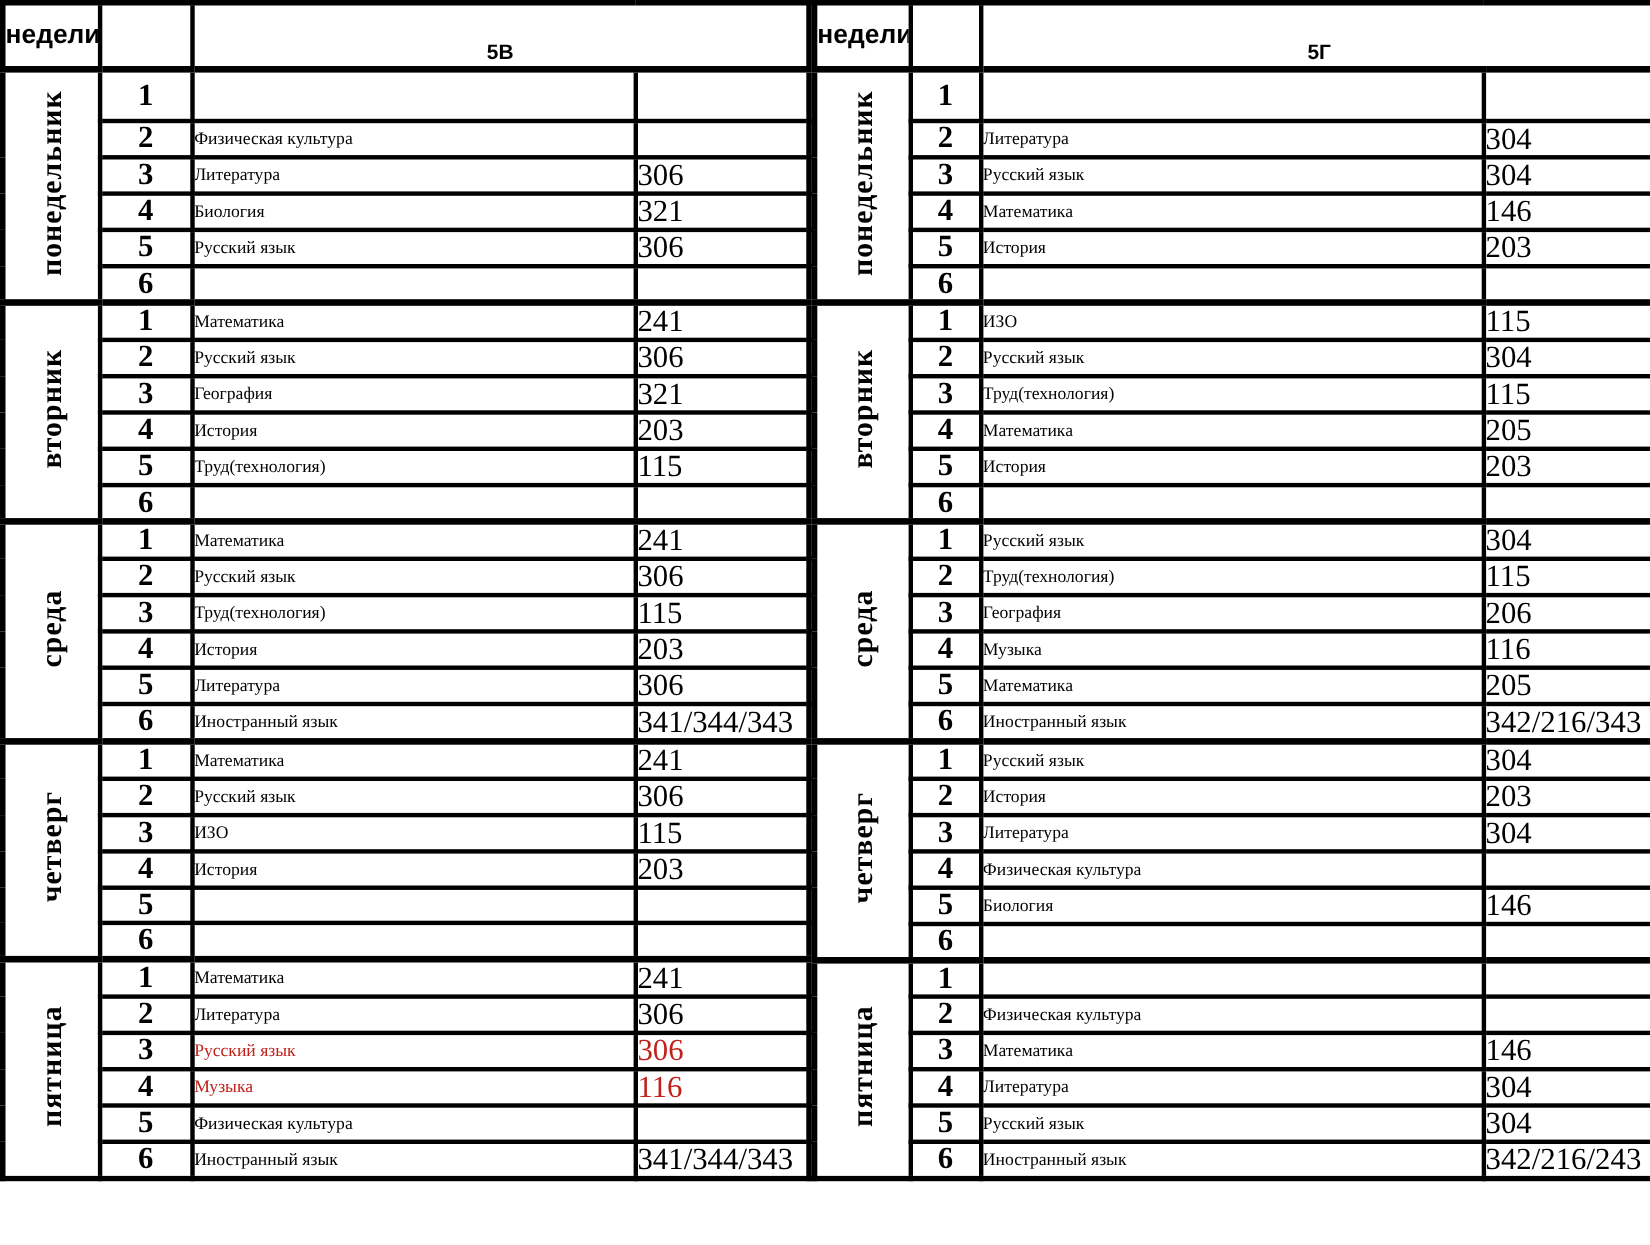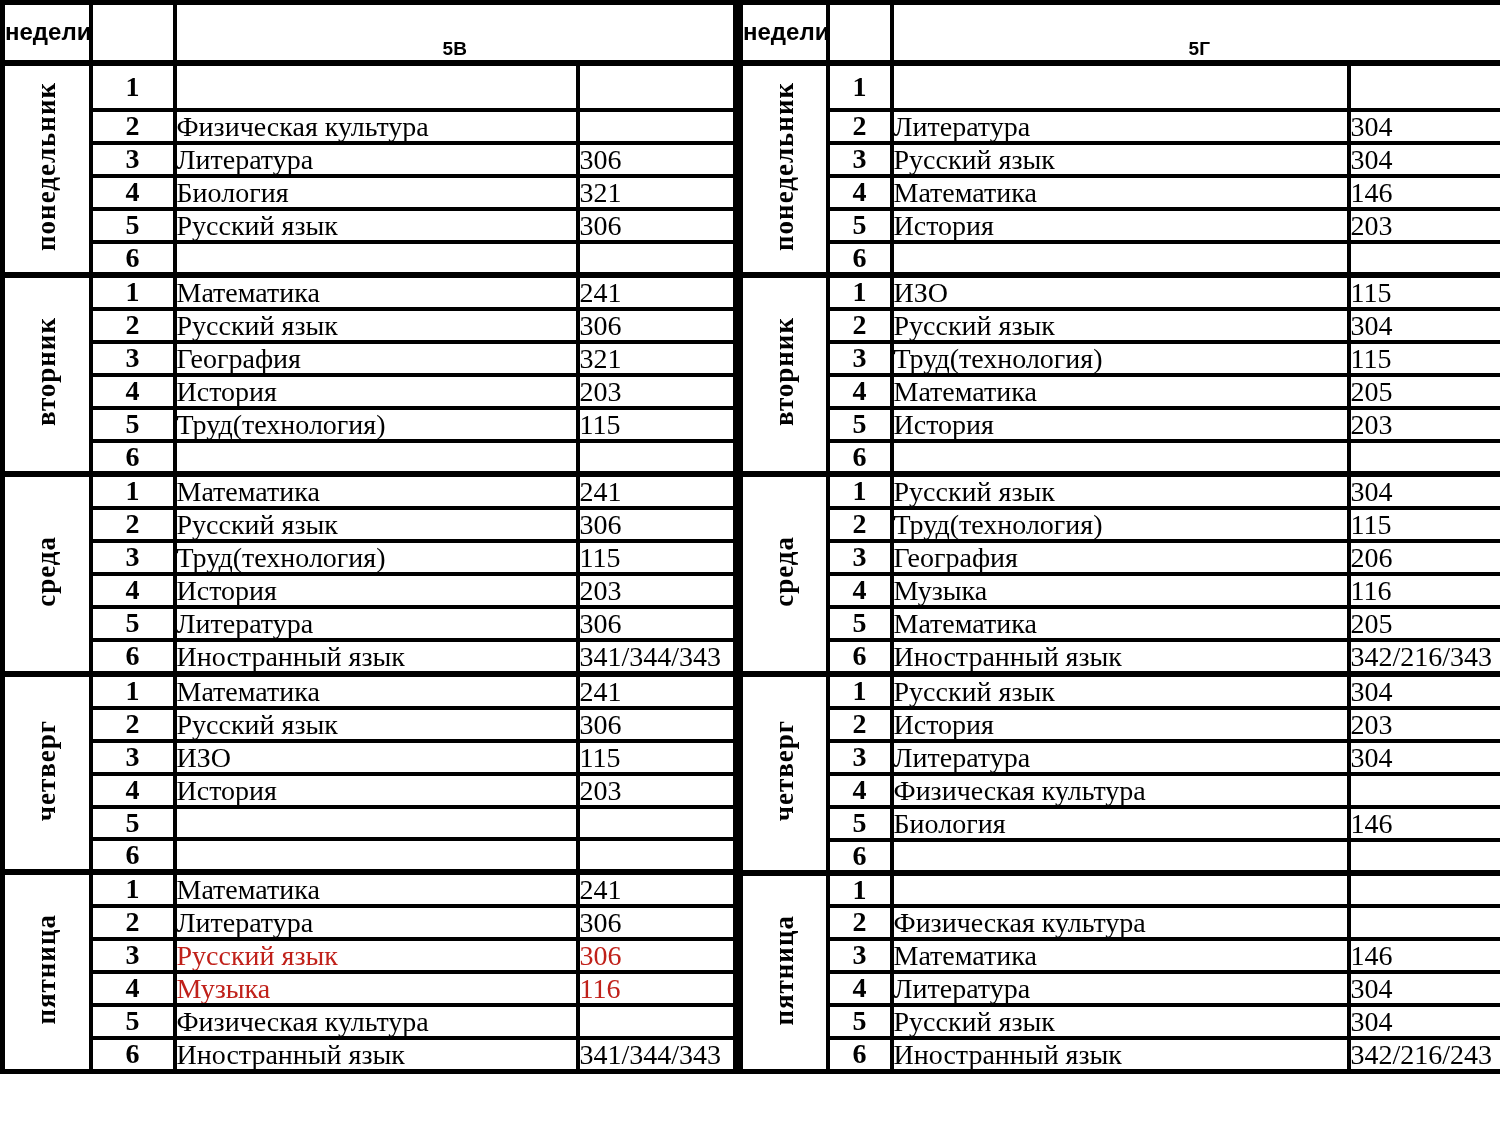--- a/index.html
+++ b/index.html
@@ -51,21 +51,21 @@
     white-space: nowrap;
   }
   td.num {
     font-weight: bold;
     font-size: 28px;
     line-height: 28px;
     text-align: center;
     vertical-align: middle;
   }
   td.subject {
-    font-size: 28px;
+    font-size: 16px;
     line-height: 29px;
     vertical-align: middle;
     padding-left: 5px;
     white-space: nowrap;
     margin-top: 10px;
   }
   td.room {
     font-size: 28px;
     line-height: 29px;
     vertical-align: middle;

